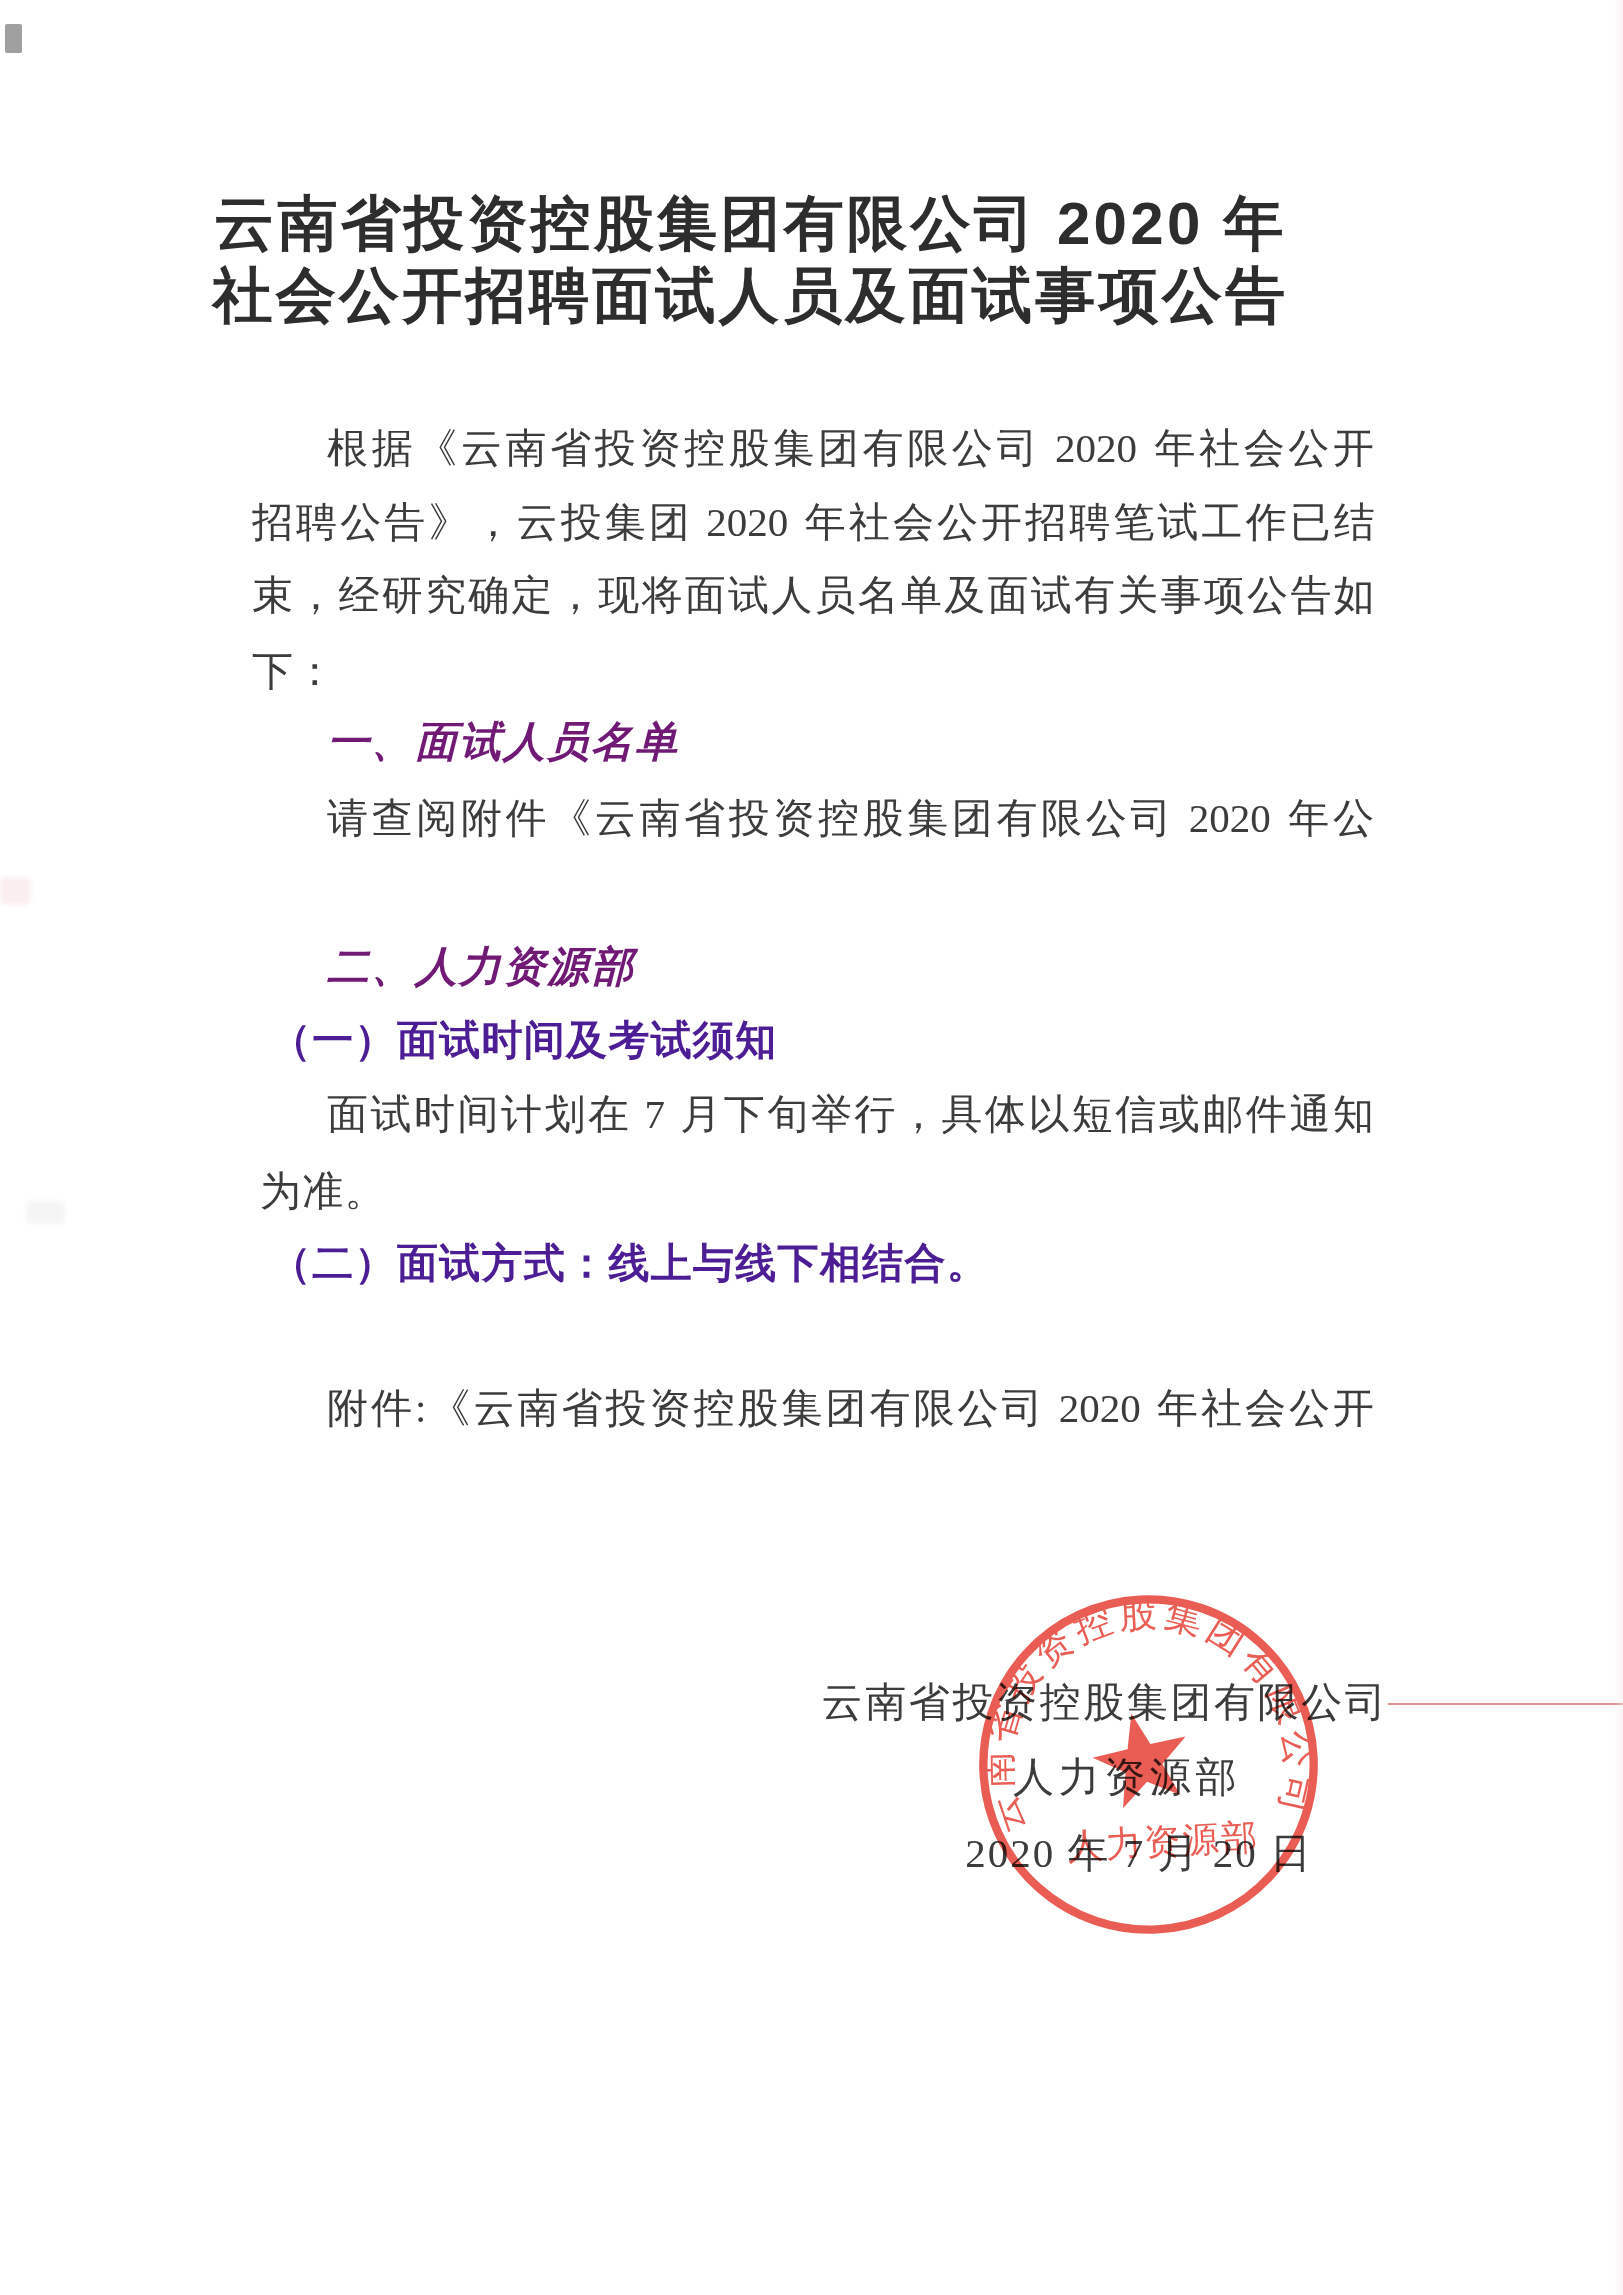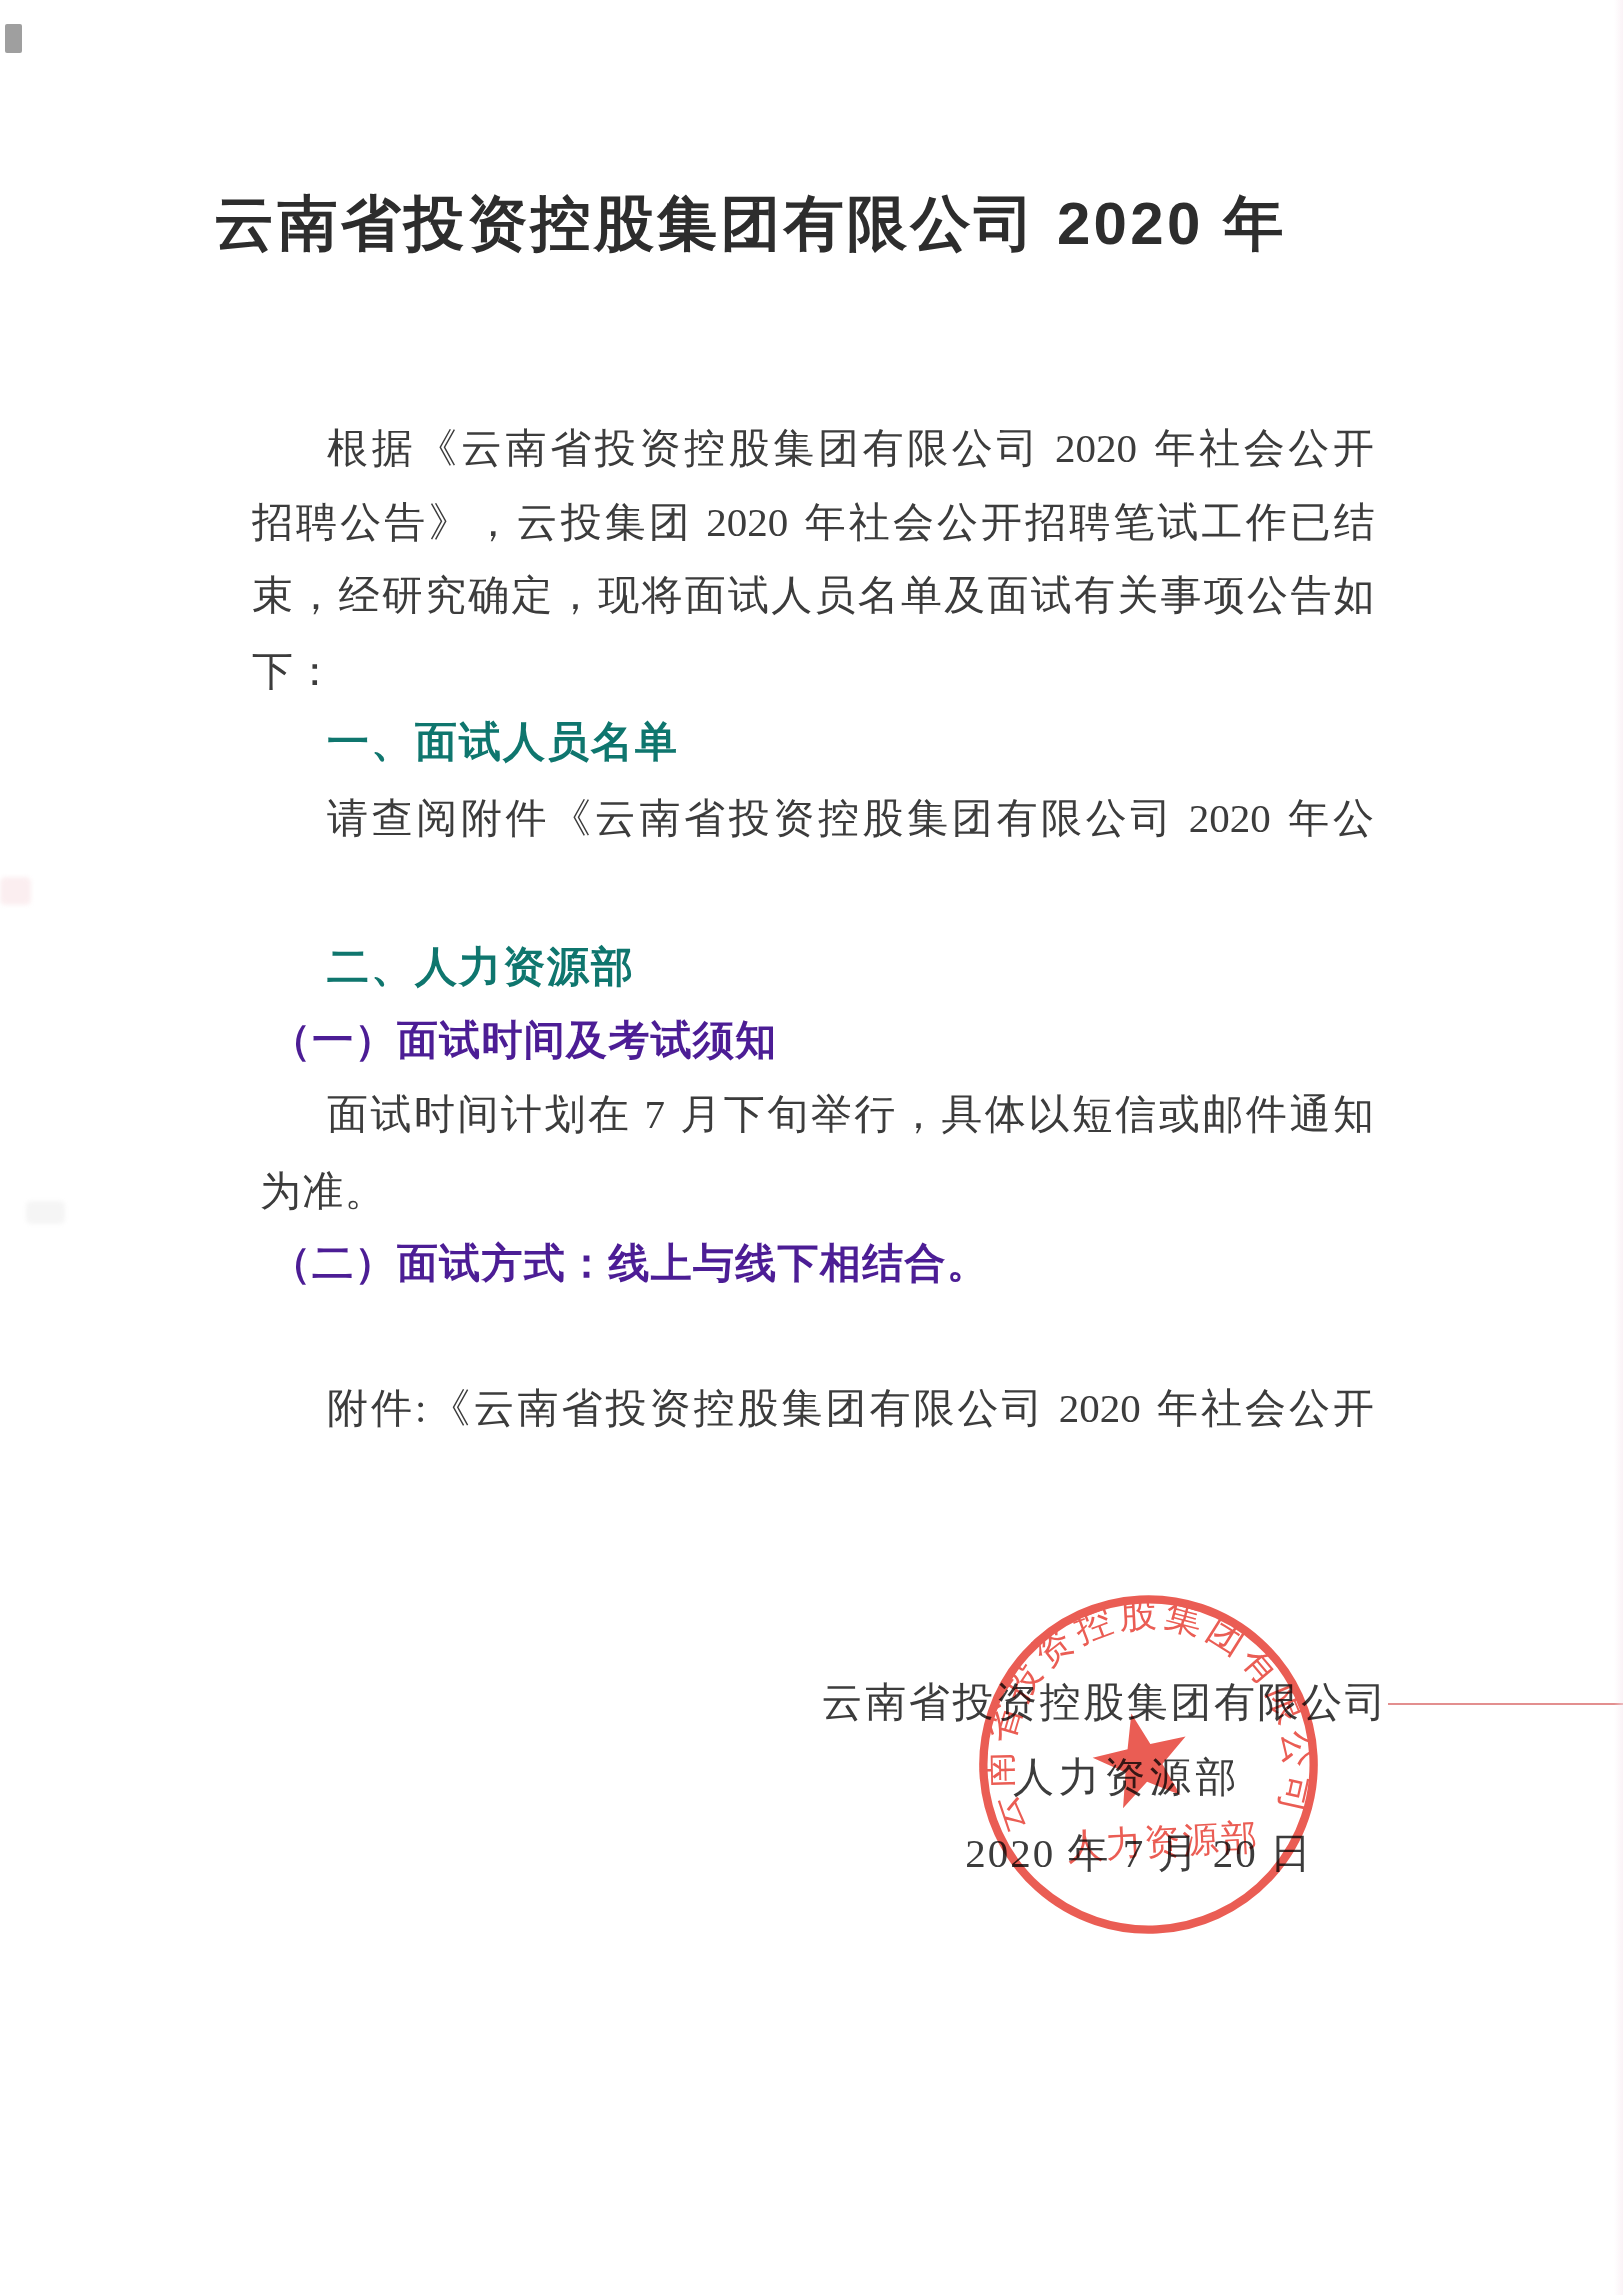--- a/index.html
+++ b/index.html
@@ -13,23 +13,24 @@
     position:absolute;height:75px;line-height:75px;font-size:41px;
     color:#3c3c3c;white-space:nowrap;letter-spacing:1.3px;
   }
   .title-line{
     position:absolute;left:0;width:1501px;text-align:center;
     height:77px;line-height:77px;font-size:60px;letter-spacing:3.3px;
     font-weight:bold;color:#2d2d2d;
     font-family:"Liberation Sans","DejaVu Sans",sans-serif;
   }
   .heading{
-    font-weight:bold;color:#0f766e;letter-spacing:2px;
+    font-weight:bold;color:#701a75;letter-spacing:2px;
     font-family:"Liberation Sans","DejaVu Sans",sans-serif;
     font-size:42px;
+    font-style:italic;
   }
   .subheading{font-weight:bold;color:#4c1d95;}
   .flexjust{display:flex;justify-content:space-between;letter-spacing:0;}
   .flexjust span{white-space:pre;}
   .sig{transform:translateX(-50%);}
   .sig-company{letter-spacing:2.6px;}
   .sig-dept{letter-spacing:4.6px;}
   .sig-date{letter-spacing:2px;}
   .seal{
     position:absolute;left:975px;top:1591px;width:347px;height:347px;
@@ -56,20 +57,21 @@
     position:absolute;right:0;top:0;width:9.2px;height:2295px;
     background:linear-gradient(90deg, rgba(255,255,255,0), rgba(246,230,238,0.5));
   }
 </style>
 </head>
 <body>
 
 <div class="page">
 
   <div class="title-line" style="top:185px">云南省投资控股集团有限公司 2020 年</div>
+  <div class="title-line" style="top:257px">社会公开招聘面试人员及面试事项公告</div>
 
   <div class="line flexjust" style="top:411px;left:327px;width:1047px">
       <span>根</span>
       <span>据</span>
       <span>《</span>
       <span>云</span>
       <span>南</span>
       <span>省</span>
       <span>投</span>
       <span>资</span>

